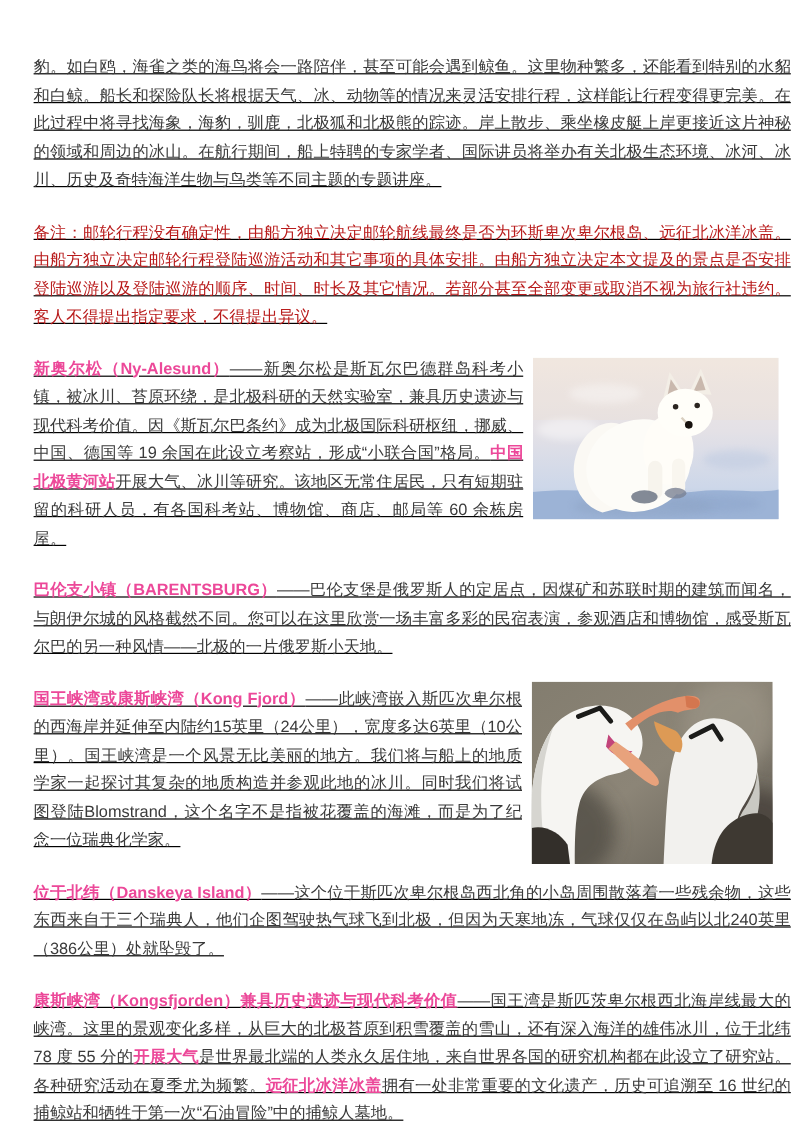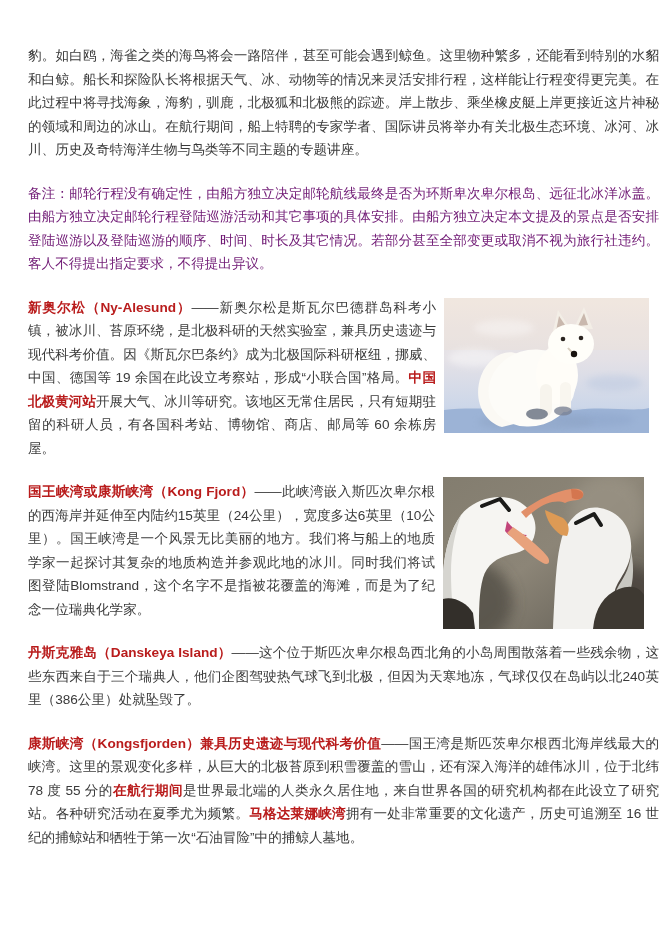--- a/index.html
+++ b/index.html
@@ -4,31 +4,32 @@
 <style>
   html,body{margin:0;padding:0;}
   body{
     width:668px;height:942px;background:#ffffff;overflow:hidden;
     font-family:"Liberation Sans","DejaVu Sans",sans-serif;
   }
   .page{
     box-sizing:border-box;
     width:668px;height:942px;
     padding:44px 9px 0 28px;
+    text-decoration:underline;
   }
   .para{
     margin:0 0 20px 0;
     font-size:13.6px;
     line-height:23.5px;
     color:#3a3a3a;
     text-align:justify;
     word-break:break-all;
   }
-  .para b{font-weight:700;color:#b91c1c;}
-  .notice{color:#701a75;}
+  .para b{font-weight:700;color:#ec4899;}
+  .notice{color:#b91c1c;}
   .photo{display:block;float:right;overflow:hidden;}
   .photo svg{display:block;}
   .photo-fox{width:205px;height:135px;margin:2px 10px 6px 8px;}
   .photo-albatross{width:201px;height:152px;margin:-3px 15px 4px 8px;}
 </style>
 </head>
 <body>
 
 <div class="page">
 
@@ -71,20 +72,21 @@
         <polygon points="130,30 140,9 149,31" fill="#f3eee6"></polygon>
         <polygon points="134,28 140,15 144,27" fill="#c9b8ad"></polygon>
         <ellipse cx="127" cy="46" rx="23" ry="20" fill="#fffef9"></ellipse>
         <circle cx="119" cy="41" r="2.3" fill="#2b2520"></circle>
         <circle cx="137" cy="40" r="2.3" fill="#2b2520"></circle>
         <path d="M124,50 C127,54 130,56 132,57" stroke="#d9cfc0" stroke-width="2" fill="none"></path>
         <circle cx="130" cy="56" r="3.2" fill="#17120e"></circle>
       </svg>
     </span>
   <b>新奥尔松（Ny-Alesund）</b><span>——新奥尔松是斯瓦尔巴德群岛科考小镇，被冰川、苔原环绕，是北极科研的天然实验室，兼具历史遗迹与现代科考价值。因《斯瓦尔巴条约》成为北极国际科研枢纽，挪威、中国、德国等 19 余国在此设立考察站，形成“小联合国”格局。</span><b>中国北极黄河站</b><span>开展大气、冰川等研究。该地区无常住居民，只有短期驻留的科研人员，有各国科考站、博物馆、商店、邮局等 60 余栋房屋。</span></p>
+      <p class="para"><b>巴伦支小镇（BARENTSBURG）</b><span>——巴伦支堡是俄罗斯人的定居点，因煤矿和苏联时期的建筑而闻名，与朗伊尔城的风格截然不同。您可以在这里欣赏一场丰富多彩的民宿表演，参观酒店和博物馆，感受斯瓦尔巴的另一种风情——北极的一片俄罗斯小天地。</span></p>
       <p class="para">
     <span class="photo photo-albatross">
       <svg viewBox="0 0 201 152" width="201" height="152" preserveAspectRatio="none">
         <defs>
           <linearGradient id="albBg" x1="0" y1="0" x2="1" y2="1">
             <stop offset="0" stop-color="#837d6f"></stop>
             <stop offset="0.5" stop-color="#8c8577"></stop>
             <stop offset="1" stop-color="#5f5b52"></stop>
           </linearGradient>
           <filter id="albBlur" x="-40%" y="-40%" width="180%" height="180%">
@@ -106,17 +108,17 @@
         <path d="M0,96 C2,70 8,52 18,38 C12,56 8,74 8,96 C8,116 10,136 12,152 L-2,152 Z" fill="#d6d5d0"></path>
         <path d="M64,44 C70,52 77,58 84,58 C78,65 69,63 62,54 Z" fill="#c2447a"></path>
         <path d="M78,35 C92,24 112,14 128,12 C137,11 142,14 140,19 C138,25 129,22 122,26 C110,21 94,30 83,41 Z" fill="#e2906a"></path>
         <path d="M128,12 C136,12 141,15 140,19 C139,23 133,23 129,21 Z" fill="#d4764f"></path>
         <path d="M70,50 C80,57 94,67 104,79 C108,84 106,89 100,86 C89,80 75,66 64,56 Z" fill="#e8a27c"></path>
         <polyline points="39,29 57,22 66,33" fill="none" stroke="#1b1b19" stroke-width="4" stroke-linecap="round" stroke-linejoin="round"></polyline>
         <path d="M0,122 C11,119 24,126 30,136 L32,152 L0,152 Z" fill="#332f2a"></path>
       </svg>
     </span>
   <b>国王峡湾或康斯峡湾（Kong Fjord）</b><span>——此峡湾嵌入斯匹次卑尔根的西海岸并延伸至内陆约15英里（24公里），宽度多达6英里（10公里）。国王峡湾是一个风景无比美丽的地方。我们将与船上的地质学家一起探讨其复杂的地质构造并参观此地的冰川。同时我们将试图登陆Blomstrand，这个名字不是指被花覆盖的海滩，而是为了纪念一位瑞典化学家。</span></p>
-      <p class="para"><b>丹斯克雅岛（Danskeya Island）</b><span>——这个位于斯匹次卑尔根岛西北角的小岛周围散落着一些残余物，这些东西来自于三个瑞典人，他们企图驾驶热气球飞到北极，但因为天寒地冻，气球仅仅在岛屿以北240英里（386公里）处就坠毁了。</span></p>
-      <p class="para"><b>康斯峡湾（Kongsfjorden）兼具历史遗迹与现代科考价值</b><span>——国王湾是斯匹茨卑尔根西北海岸线最大的峡湾。这里的景观变化多样，从巨大的北极苔原到积雪覆盖的雪山，还有深入海洋的雄伟冰川，位于北纬 78 度 55 分的</span><b>在航行期间</b><span>是世界最北端的人类永久居住地，来自世界各国的研究机构都在此设立了研究站。各种研究活动在夏季尤为频繁。</span><b>马格达莱娜峡湾</b><span>拥有一处非常重要的文化遗产，历史可追溯至 16 世纪的捕鲸站和牺牲于第一次“石油冒险”中的捕鲸人墓地。</span></p>
+      <p class="para"><b>位于北纬（Danskeya Island）</b><span>——这个位于斯匹次卑尔根岛西北角的小岛周围散落着一些残余物，这些东西来自于三个瑞典人，他们企图驾驶热气球飞到北极，但因为天寒地冻，气球仅仅在岛屿以北240英里（386公里）处就坠毁了。</span></p>
+      <p class="para"><b>康斯峡湾（Kongsfjorden）兼具历史遗迹与现代科考价值</b><span>——国王湾是斯匹茨卑尔根西北海岸线最大的峡湾。这里的景观变化多样，从巨大的北极苔原到积雪覆盖的雪山，还有深入海洋的雄伟冰川，位于北纬 78 度 55 分的</span><b>开展大气</b><span>是世界最北端的人类永久居住地，来自世界各国的研究机构都在此设立了研究站。各种研究活动在夏季尤为频繁。</span><b>远征北冰洋冰盖</b><span>拥有一处非常重要的文化遗产，历史可追溯至 16 世纪的捕鲸站和牺牲于第一次“石油冒险”中的捕鲸人墓地。</span></p>
     </div>
 
 </div>
 
 </body></html>

